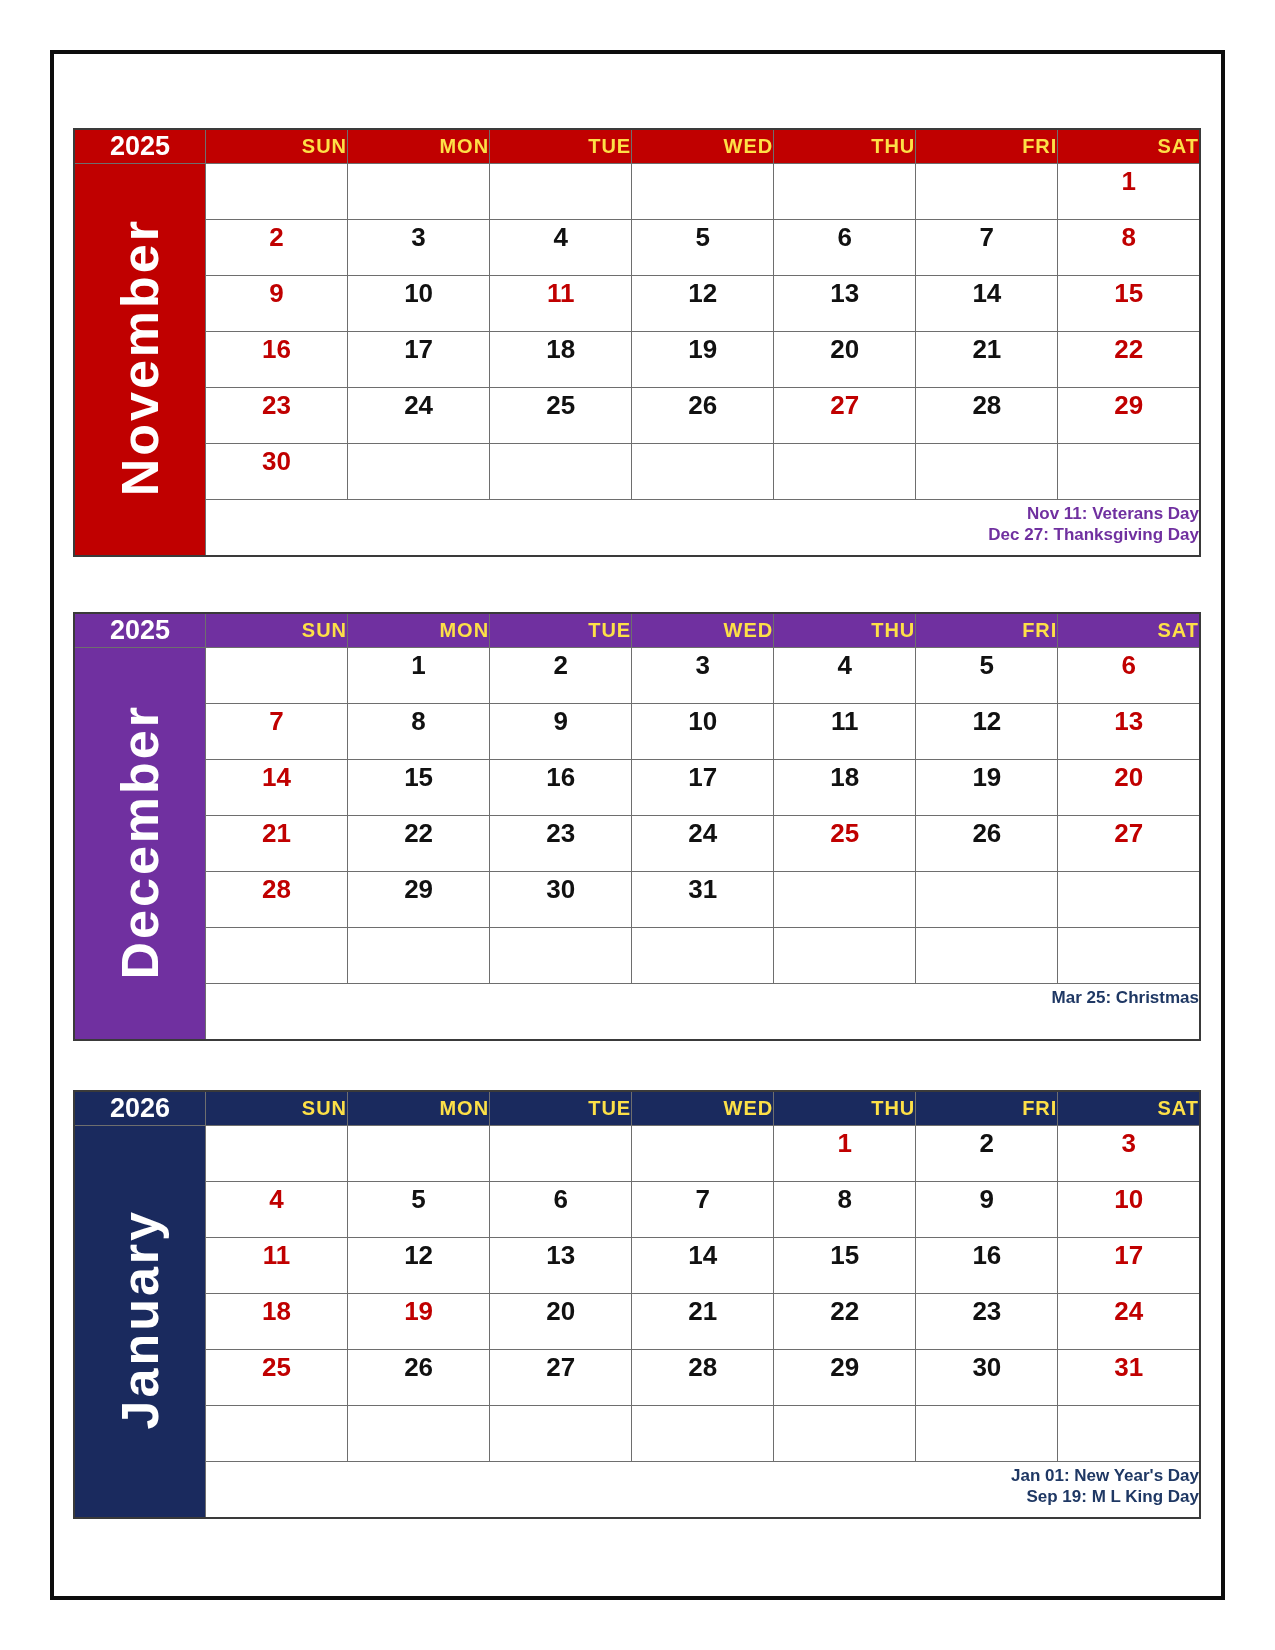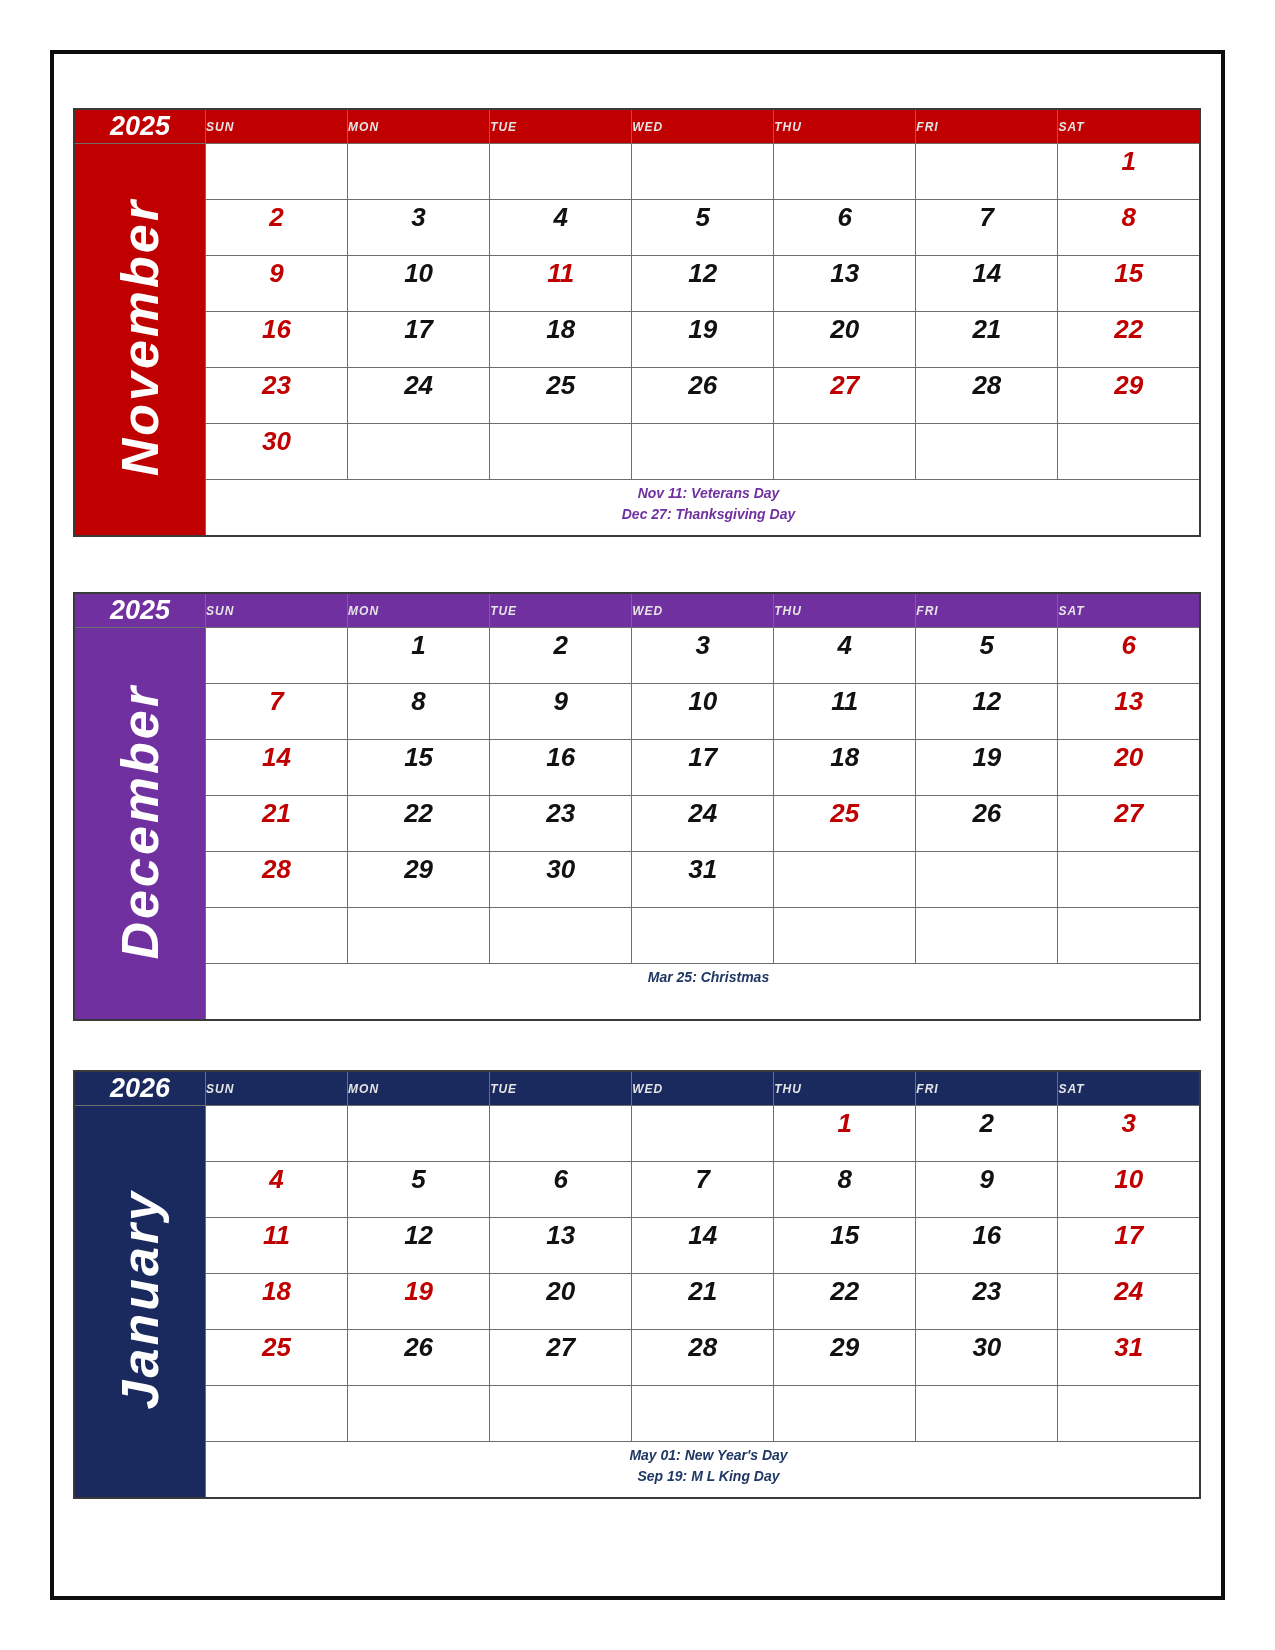--- a/index.html
+++ b/index.html
@@ -1,37 +1,37 @@
 <!DOCTYPE html>
 <html><head>
 <meta charset="utf-8">
 <style>
   html,body{margin:0;padding:0;background:#ffffff;}
   body{width:1275px;height:1650px;position:relative;font-family:"Liberation Sans",sans-serif;}
   .sheet{position:absolute;left:50px;top:50px;width:1175px;height:1550px;
          border:4px solid #0d0d0d;box-sizing:border-box;background:#ffffff;overflow:hidden;}
-  #calendars{padding-top:54px;font-style:italic;}
+  #calendars{padding-top:74px;}
   table.cal{border-collapse:collapse;width:1128px;margin-left:19px;margin-bottom:55px;
             border:2px solid #3a3a3a;table-layout:fixed;}
   table.cal:nth-of-type(2){margin-bottom:49px;}
   table.cal:nth-of-type(3){margin-bottom:16px;}
   .cal th,.cal td{border:1px solid #6e6e6e;padding:0;}
   .cal th.year{width:130px;height:33px;background:var(--accent);color:#ffffff;
                font-size:27px;font-weight:bold;text-align:center;}
-  .cal th.dow{height:33px;background:var(--accent);color:#e5e5e5;
-              font-size:12px;font-weight:bold;text-align:left;letter-spacing:1px;}
+  .cal th.dow{height:33px;background:var(--accent);color:#fde047;
+              font-size:20px;font-weight:bold;text-align:right;letter-spacing:1px;}
   .cal td.side{width:130px;background:var(--accent);text-align:center;vertical-align:middle;}
   .cal td.side span{display:inline-block;writing-mode:vertical-rl;transform:rotate(180deg);
                     color:#ffffff;font-size:52px;font-weight:bold;letter-spacing:3px;line-height:1;}
   .cal td.date{height:53px;vertical-align:top;text-align:center;
                font-size:26px;font-weight:bold;color:#111111;padding-top:2px;}
   .cal td.date.red{color:#C00000;}
-  .cal td.holidays{height:52px;vertical-align:top;text-align:center;
+  .cal td.holidays{height:52px;vertical-align:top;text-align:right;
                    padding:3px 0 0 12px;color:var(--holiday);
-                   font-size:14px;font-weight:bold;line-height:21px;}
+                   font-size:17px;font-weight:bold;line-height:21px;}
 </style>
 </head>
 <body>
 
 <div class="sheet">
   <div id="calendars">
       <table class="cal" style="--accent: #C00000; --holiday: #7030A0;">
         <tbody>
           <tr>
             <th class="year">2025</th>
@@ -242,21 +242,21 @@
             <td class="date"></td>
             <td class="date"></td>
             <td class="date"></td>
             <td class="date"></td>
             <td class="date"></td>
             <td class="date"></td>
             <td class="date"></td>
           </tr>
           <tr>
             <td colspan="7" class="holidays">
-              <div>May 01: New Year's Day</div>
+              <div>Jan 01: New Year's Day</div>
               <div>Sep 19: M L King Day</div>
             </td>
           </tr>
         </tbody>
       </table>
     </div>
 
 </div>
 
 </body></html>

